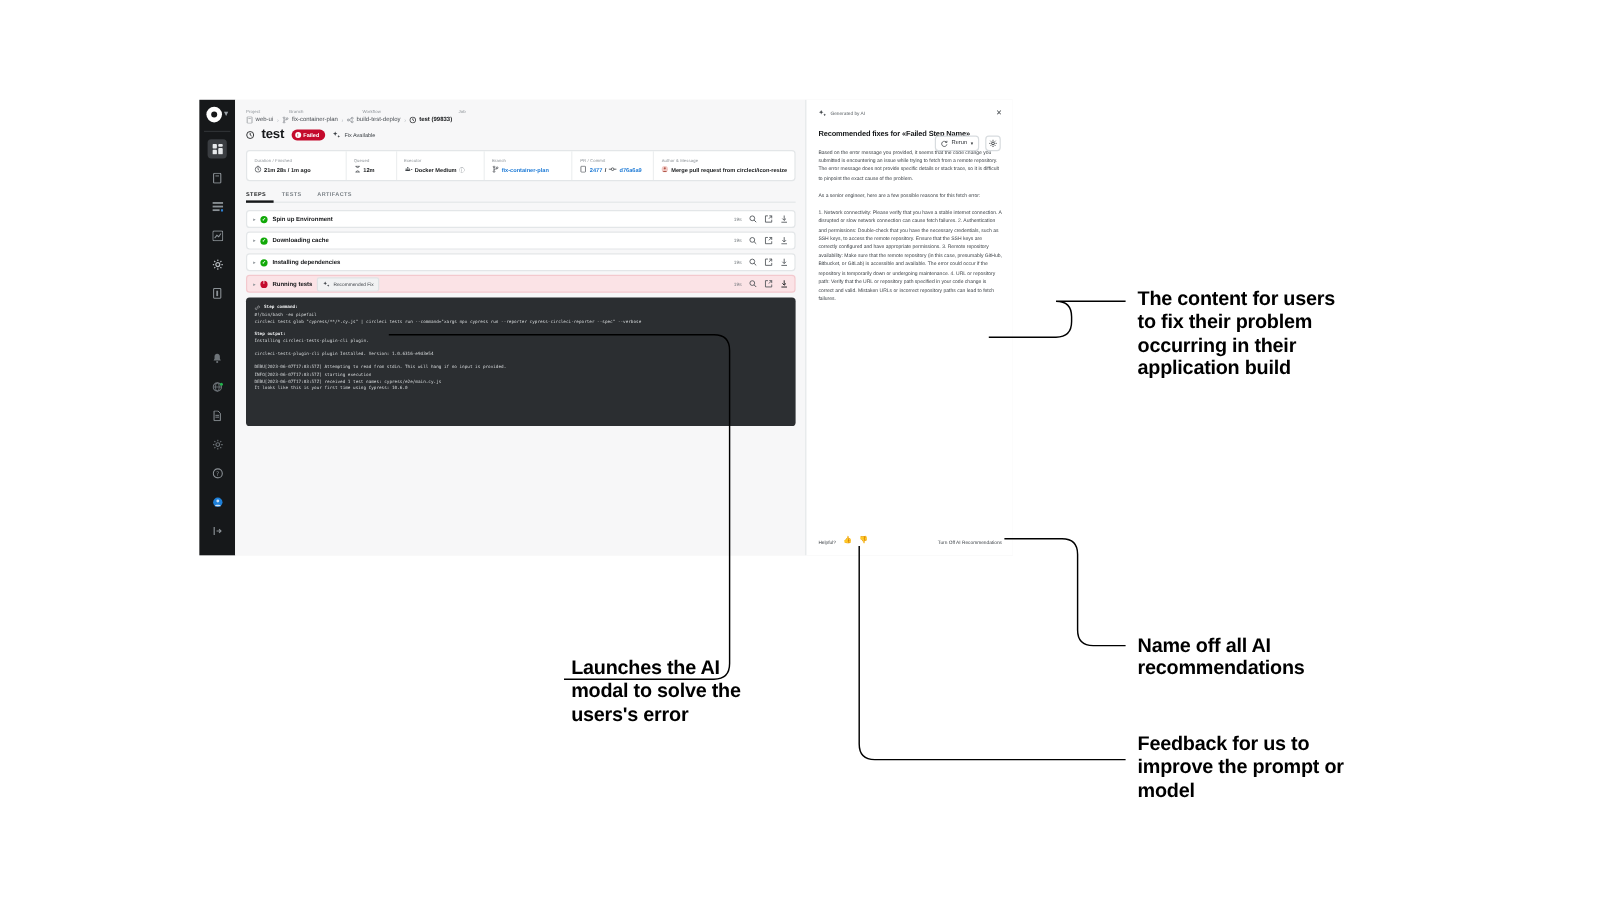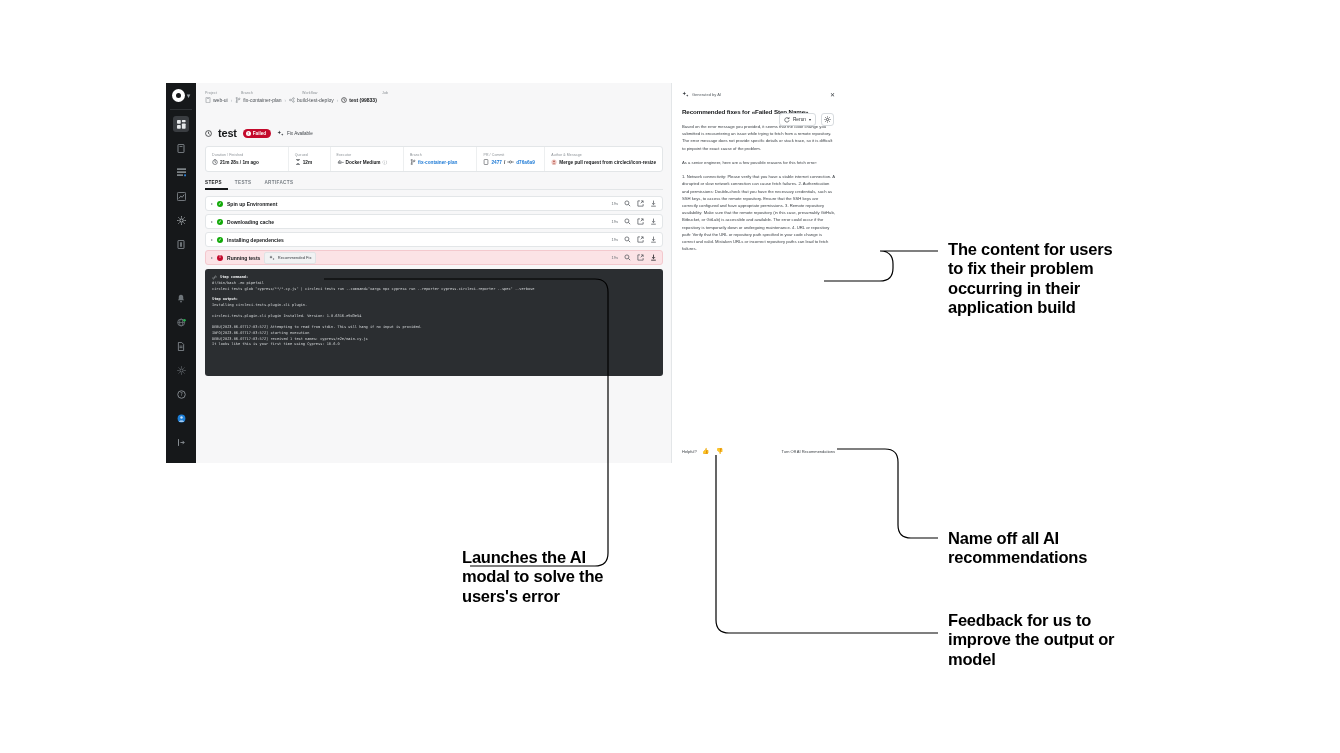--- a/index.html
+++ b/index.html
@@ -63,21 +63,21 @@
   
   #crumb-labels { display:flex; font-size:3.6px; color:#8b9196; gap:0; margin-bottom:2px; letter-spacing:.1px;}
   #crumb-labels span { display:inline-block; }
   #breadcrumb { display:flex; align-items:center; gap:3px; font-size:5px; color:#4a4f54; }
   #breadcrumb .crumb { display:flex; align-items:center; gap:2px; }
   #breadcrumb .sep { color:#b6bcc1; font-size:4.5px; }
   #breadcrumb .bc-strong { font-weight:bold; color:#16181a; }
   .mini-ico { width:6px; height:6px; display:inline-block; }
 
   
-  #title-row { display:flex; align-items:center; gap:6px; margin-top:24px; }
+  #title-row { display:flex; align-items:center; gap:6px; margin-top:3px; }
   #pipeline-title { font-size:11px; font-weight:bold; color:#16181a; letter-spacing:-.2px; }
   #status-badge {
     background:#c40a2c; color:#fff; border-radius:9px;
     font-size:4.6px; font-weight:bold; padding:2px 5px 2px 3px;
     display:flex; align-items:center; gap:2px;
   }
   .badge-dot {
     width:5px;height:5px;border-radius:50%;background:#fff;
     display:flex;align-items:center;justify-content:center;
     color:#c40a2c;font-size:4px;font-weight:bold;
@@ -624,17 +624,17 @@
     <path d="M824 281 H880 Q893 281 893 268 V264 Q893 251 880 251 H938"></path>
 
     <path d="M837 449 H885 Q898 449 898 462 V525 Q898 538 911 538 H938"></path>
 
     <path d="M716 455 V620 Q716 633 729 633 H938"></path>
   </g>
 </svg>
 
 <div class="anno" style="left:948px; top:240px; width:180px;">The content for users to fix their problem occurring in their application build</div>
 
-<div class="anno" style="left:462px; top:548px; width:160px;">Launches the AI modal to solve the users's error</div>
+<div class="anno" style="left:476px; top:548px; width:160px;">Launches the AI modal to solve the users's error</div>
 
 <div class="anno" style="left:948px; top:529px; width:180px;">Name off all AI recommendations</div>
 
-<div class="anno" style="left:948px; top:611px; width:180px;">Feedback for us to improve the output or model</div>
+<div class="anno" style="left:948px; top:611px; width:180px;">Feedback for us to improve the prompt or model</div>
 
 </body></html>

